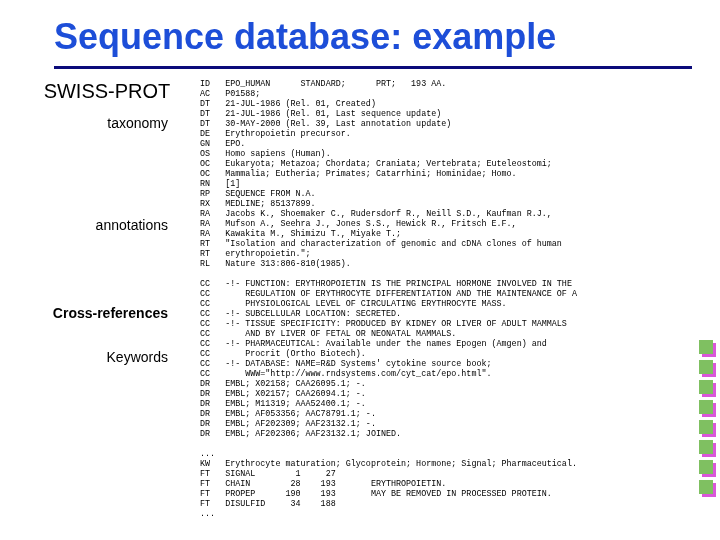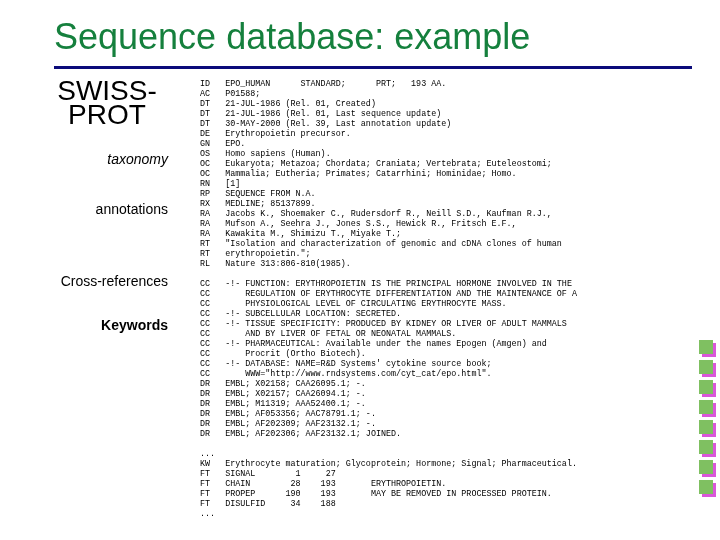--- a/index.html
+++ b/index.html
@@ -8,57 +8,57 @@
     width: 720px;
     height: 540px;
     background: #fff;
     font-family: Arial, Helvetica, sans-serif;
     overflow: hidden;
     position: relative;
   }
   .title {
     font-family: "Comic Sans MS", "Comic Sans", cursive, Arial, sans-serif;
     font-size: 36px;
-    color: #15803d;
-    font-weight: normal;
+    color: #1d4ed8;
+    font-weight: bold;
     padding: 16px 0 4px 54px;
   }
   .title-underline {
     height: 3px;
     background: #0b0b7a;
     margin: 4px 28px 0 54px;
   }
   .content {
     position: relative;
     height: 450px;
   }
   .labels {
     position: absolute;
     left: 22px;
     top: 10px;
     width: 170px;
     font-family: "Comic Sans MS", "Comic Sans", cursive, Arial, sans-serif;
     color: #000;
   }
   .big-label {
-    font-size: 28px;
+    font-size: 20px;
     line-height: 24px;
     text-align: center;
     font-weight: normal;
   }
   .small-label {
     font-size: 14px;
     text-align: right;
     padding-right: 24px;
   }
-  .lb-tax  { margin-top: 24px; font-style: italic; }
+  .lb-tax  { margin-top: 12px; }
   .lb-ref  { margin-top: 32px; }
-  .lb-ann  { margin-top: 34px; }
-  .lb-xref { margin-top: 56px; }
-  .lb-kw   { margin-top: 28px; font-weight: bold; }
+  .lb-ann  { margin-top: 86px; }
+  .lb-xref { margin-top: 72px; font-weight: bold; }
+  .lb-kw   { margin-top: 28px; }
   .record {
     position: absolute;
     left: 200px;
     top: 10px;
     width: 440px;
     font-family: Liberation Mono, monospace;
     font-size: 8.4px;
     line-height: 10px;
     color: #000;
     white-space: pre;

